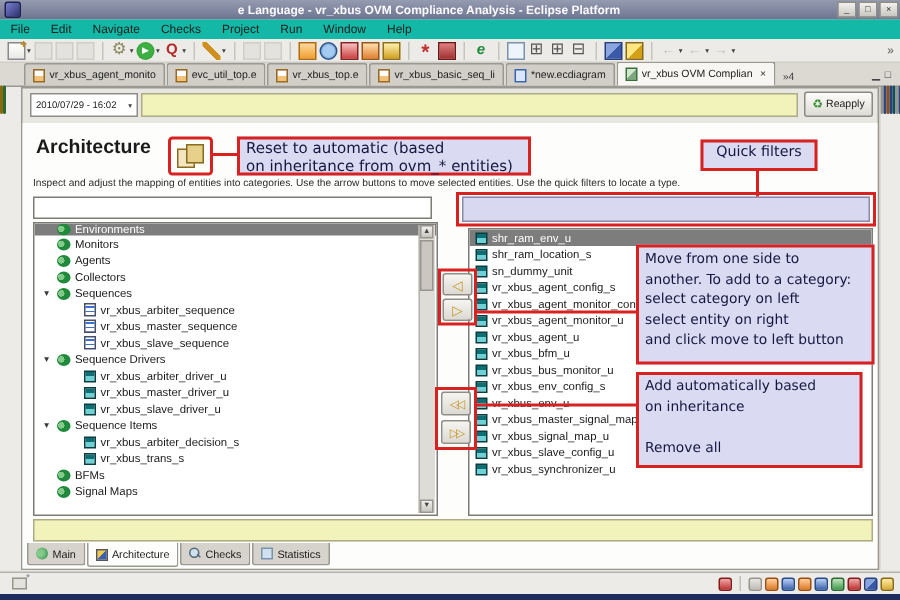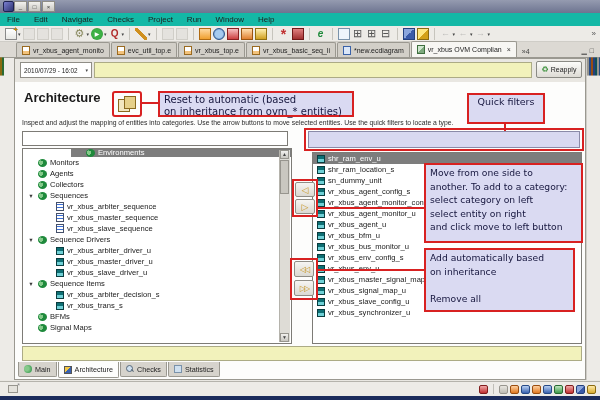--- a/index.html
+++ b/index.html
@@ -93,32 +93,32 @@
   .reapply .rec{color:#2e8a2e;font-size:8px;}
   .form{left:15px;top:82px;width:570px;height:297px;background:#fdfdfc;}
   .arch-title{left:24px;top:90px;font-size:13px;font-weight:bold;color:#1a1a1a;}
   .desc{left:22px;top:119px;width:558px;font-size:6.8px;color:#2b2b2b;}
   
   .callout{background:#dadaf2;border:2px solid #d82121;color:#16163e;font-family:"DejaVu Sans",sans-serif;
            white-space:pre-line;z-index:30;box-sizing:border-box;padding:1px 4px;}
   .redline{background:#d82121;z-index:29;}
   .redbox{border:2px solid #d82121;z-index:28;box-sizing:border-box;background:transparent;}
   .co-reset{left:158px;top:91px;width:196px;height:26px;font-size:10px;line-height:1.2;}
-  .co-qf{left:467px;top:93px;width:78px;height:31px;font-size:9.5px;text-align:center;line-height:1.3;}
+  .co-qf{left:467px;top:93px;width:78px;height:21px;font-size:9.5px;text-align:center;line-height:1.3;}
   .co-tree{left:136px;top:178px;width:152px;height:104px;font-size:9.2px;line-height:1.43;}
   .co-move{left:424px;top:163px;width:159px;height:80px;font-size:9.2px;line-height:1.48;}
   .co-add{left:424px;top:248px;width:151px;height:64px;font-size:9.2px;line-height:1.48;}
   
   .filter-input{left:22px;top:131px;width:266px;height:15px;background:#fff;border:1px solid #7d7b76;box-sizing:border-box;font-size:7px;padding:0 3px;font-family:"Liberation Sans",sans-serif;}
   .qf-input{left:308px;top:131px;width:272px;height:17px;background:#d8d8f0;border:1px solid #8a8aa8;box-sizing:border-box;font-size:7px;padding:0 3px;font-family:"Liberation Sans",sans-serif;}
   .listbox{background:#fff;border:1px solid #7d7b76;box-sizing:border-box;overflow:hidden;}
   .treebox{left:22px;top:148px;width:270px;height:196px;}
   .entitybox{left:312px;top:152px;width:270px;height:192px;}
   .trow,.erow{display:flex;align-items:center;height:11px;font-size:7.6px;color:#1a1a1a;gap:3px;}
-  .trow.clipped{height:8px;overflow:hidden;align-items:flex-end;margin-left:48px;}
+  .trow.clipped{height:8px;overflow:hidden;align-items:flex-end;}
   .sel{background:#7d7d7d;color:#fff;}
   .exp{width:8px;text-align:center;font-size:5.5px;color:#3a3a3a;flex:none;}
   .lv0{padding-left:4px;} .lv1{padding-left:22px;}
   .i-cat{width:9px;height:8px;flex:none;border-radius:50%;
          background:radial-gradient(circle at 32% 45%,#85c98a 0 28%,#1f8a3c 29% 72%,#0c5e24 100%);}
   .i-seq{width:8px;height:9px;flex:none;border:1px solid #44506a;box-sizing:border-box;
          background:repeating-linear-gradient(180deg,#ffffff 0 1px,#3a6fd8 1px 2px,#ffffff 2px 3px);}
   .i-unit{width:8px;height:8px;flex:none;border:1px solid #0a3d3f;box-sizing:border-box;
           background:linear-gradient(#0d6f74 0 45%,#6fd0d6 45%);}
   .erow{padding-left:4px;}
@@ -154,20 +154,21 @@
   .sb-sep{width:1px;height:10px;background:#c0beb8;margin:0 3px;}
   .navy{left:0;top:396px;width:600px;height:4px;background:#1c2c5c;}
 </style>
 </head>
 <body>
 
 <div id="app">
 
   <div class="abs titlebar">
     <span class="app-icon"></span>
+    <span class="title-text">e Language - vr_xbus OVM Compliance Analysis - Eclipse Platform</span>
     <span class="win-btn">_</span>
     <span class="win-btn">□</span>
     <span class="win-btn">×</span>
   </div>
 
   <div class="abs menubar" id="menubar">
       <span class="menu-item">File</span>
       <span class="menu-item">Edit</span>
       <span class="menu-item">Navigate</span>
       <span class="menu-item">Checks</span>

